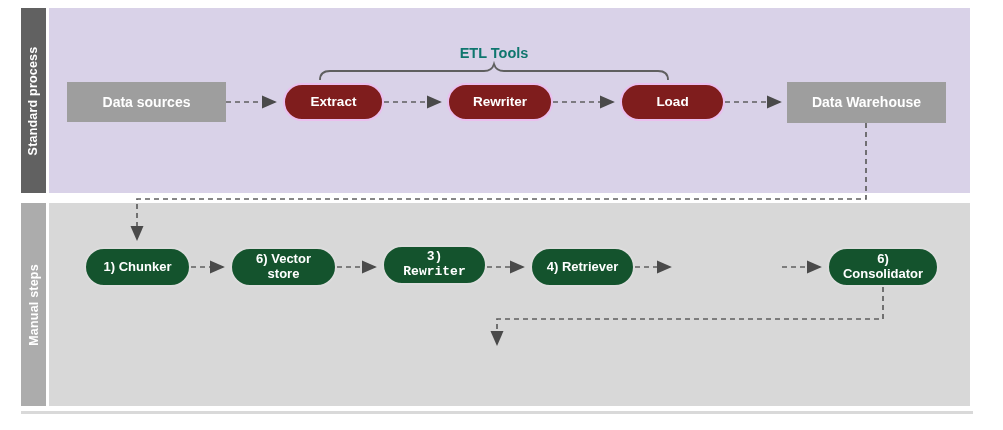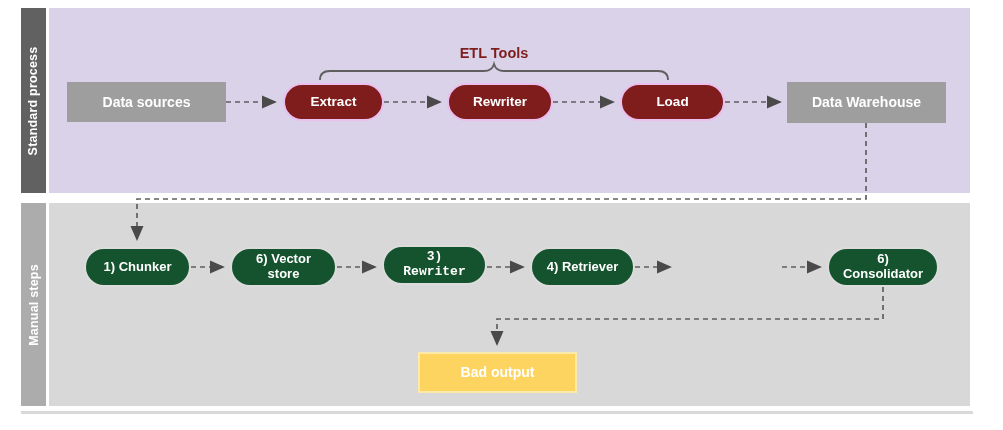--- a/index.html
+++ b/index.html
@@ -35,21 +35,21 @@
   #n-chunker{left:84px;top:247px;width:107px;height:40px;}
   #n-vector{left:230px;top:247px;width:107px;height:40px;}
   #n-rewriter{left:382px;top:245px;width:105px;height:40px;font-family:Liberation Mono, monospace;}
   #n-retriever{left:530px;top:247px;width:105px;height:40px;}
   #n-reranker{left:677px;top:247px;width:105px;height:40px;}
   #n-consolidator{left:827px;top:247px;width:112px;height:40px;}
   #n-bad{left:418px;top:352px;width:159px;height:41px;}
 
   #etl-label{
     position:absolute;left:424px;top:45px;width:140px;text-align:center;
-    color:#7f1d1d;font-weight:700;font-size:14.5px;
+    color:#0f766e;font-weight:700;font-size:14.5px;
   }
   svg.overlay{position:absolute;left:0;top:0;pointer-events:none;}
   .dash{fill:none;stroke:#5f5f5f;stroke-width:1.7;stroke-dasharray:5 4;}
   .brace{fill:none;stroke:#5f5f5f;stroke-width:1.8;}
 </style>
 </head>
 <body>
 
 <div class="canvas">
 
@@ -92,15 +92,14 @@
   <div class="node pill purple" id="n-transform">Rewriter</div>
   <div class="node pill purple" id="n-load">Load</div>
   <div class="node rect gray" id="n-dw">Data Warehouse</div>
 
   <div class="node pill manual-pill" id="n-chunker">1) Chunker</div>
   <div class="node pill manual-pill" id="n-vector">6) Vector store</div>
   <div class="node pill manual-pill" id="n-rewriter">3) Rewriter</div>
   <div class="node pill manual-pill" id="n-retriever">4) Retriever</div>
   <div class="node pill manual-pill" id="n-consolidator">6) Consolidator</div>
 
-  <div class="node rect yellow" id="n-bad">Bad output</div>
 
 </div>
 
 </body></html>

